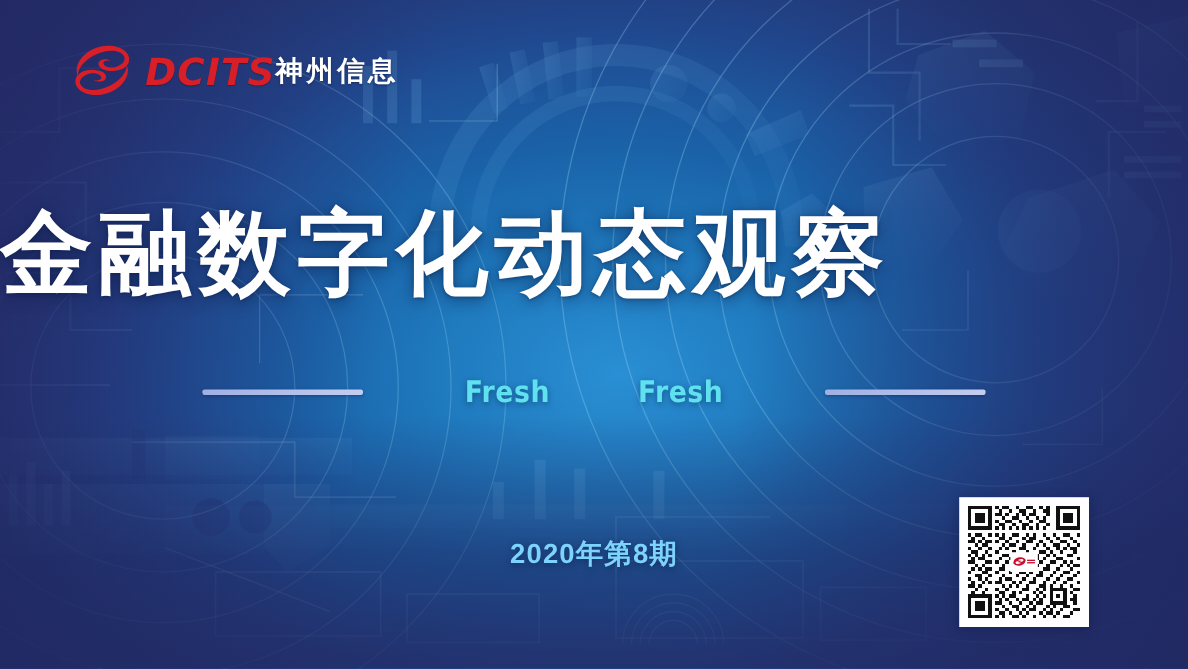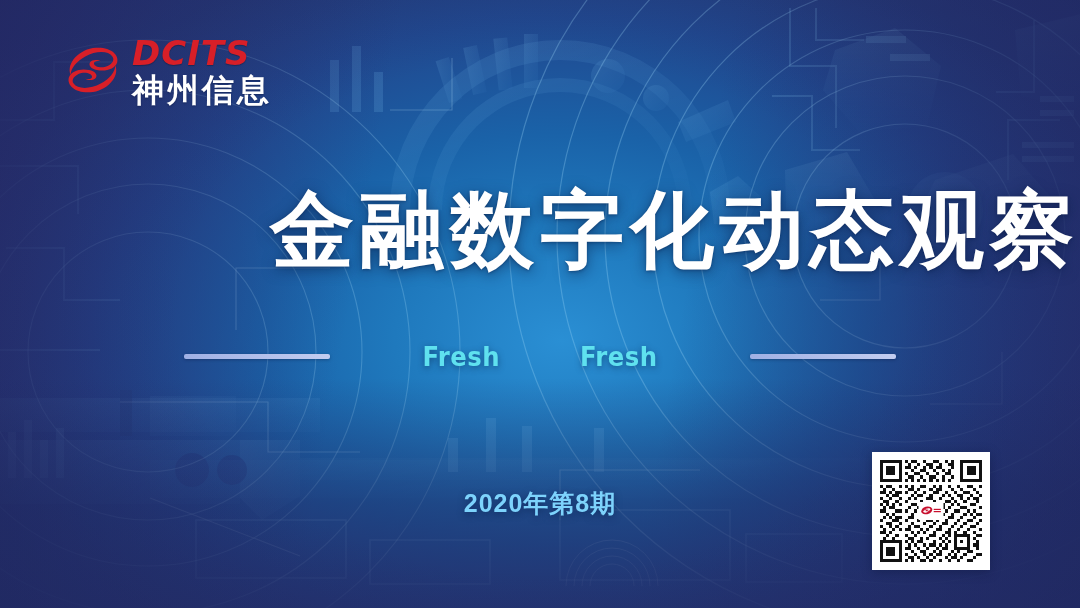--- a/index.html
+++ b/index.html
@@ -35,36 +35,36 @@
   
   .deco{ position:absolute; inset:0; width:1080px; height:608px; }
   .deco.soft{ opacity:.52; }
   .deco.line{ opacity:.55; }
   
   #logo{
     position:absolute; left:62px; top:33px;
     display:flex; align-items:center; gap:8px; z-index:8;
   }
   #logo .mark{ width:62px; height:62px; flex:0 0 auto; }
-  #logo .words{ display:flex; flex-direction:column; line-height:1; padding-top:3px; }
+  #logo .words{ display:flex; flex-direction:row; line-height:1; padding-top:3px; }
   #logo .en{
     font-size:34px; font-weight:bold; font-style:italic;
     letter-spacing:1px; color:#d81f28;
     font-family:"DejaVu Sans","Liberation Sans",sans-serif;
     text-shadow:0 1px 1px rgba(0,0,0,.25);
   }
   #logo .cn{
-    font-size:32px; font-weight:bold; color:#ffffff;
+    font-size:25px; font-weight:bold; color:#ffffff;
     letter-spacing:3px; margin-top:4px;
     text-shadow:0 1px 2px rgba(10,20,60,.5);
   }
   
   #title{
     position:absolute; left:0; right:0; top:186px;
-    text-align:right; z-index:9;
+    text-align:left; z-index:9;
     font-size:84px; font-weight:bold; color:#ffffff;
     letter-spacing:6px; line-height:1.06;
     text-shadow:0 3px 14px rgba(10,28,70,.55), 0 1px 3px rgba(10,28,70,.45);
   }
   
   #tagline{
     position:absolute; left:0; right:0; top:338px; height:36px;
     display:flex; align-items:center; justify-content:center; gap:16px;
     z-index:9;
   }

